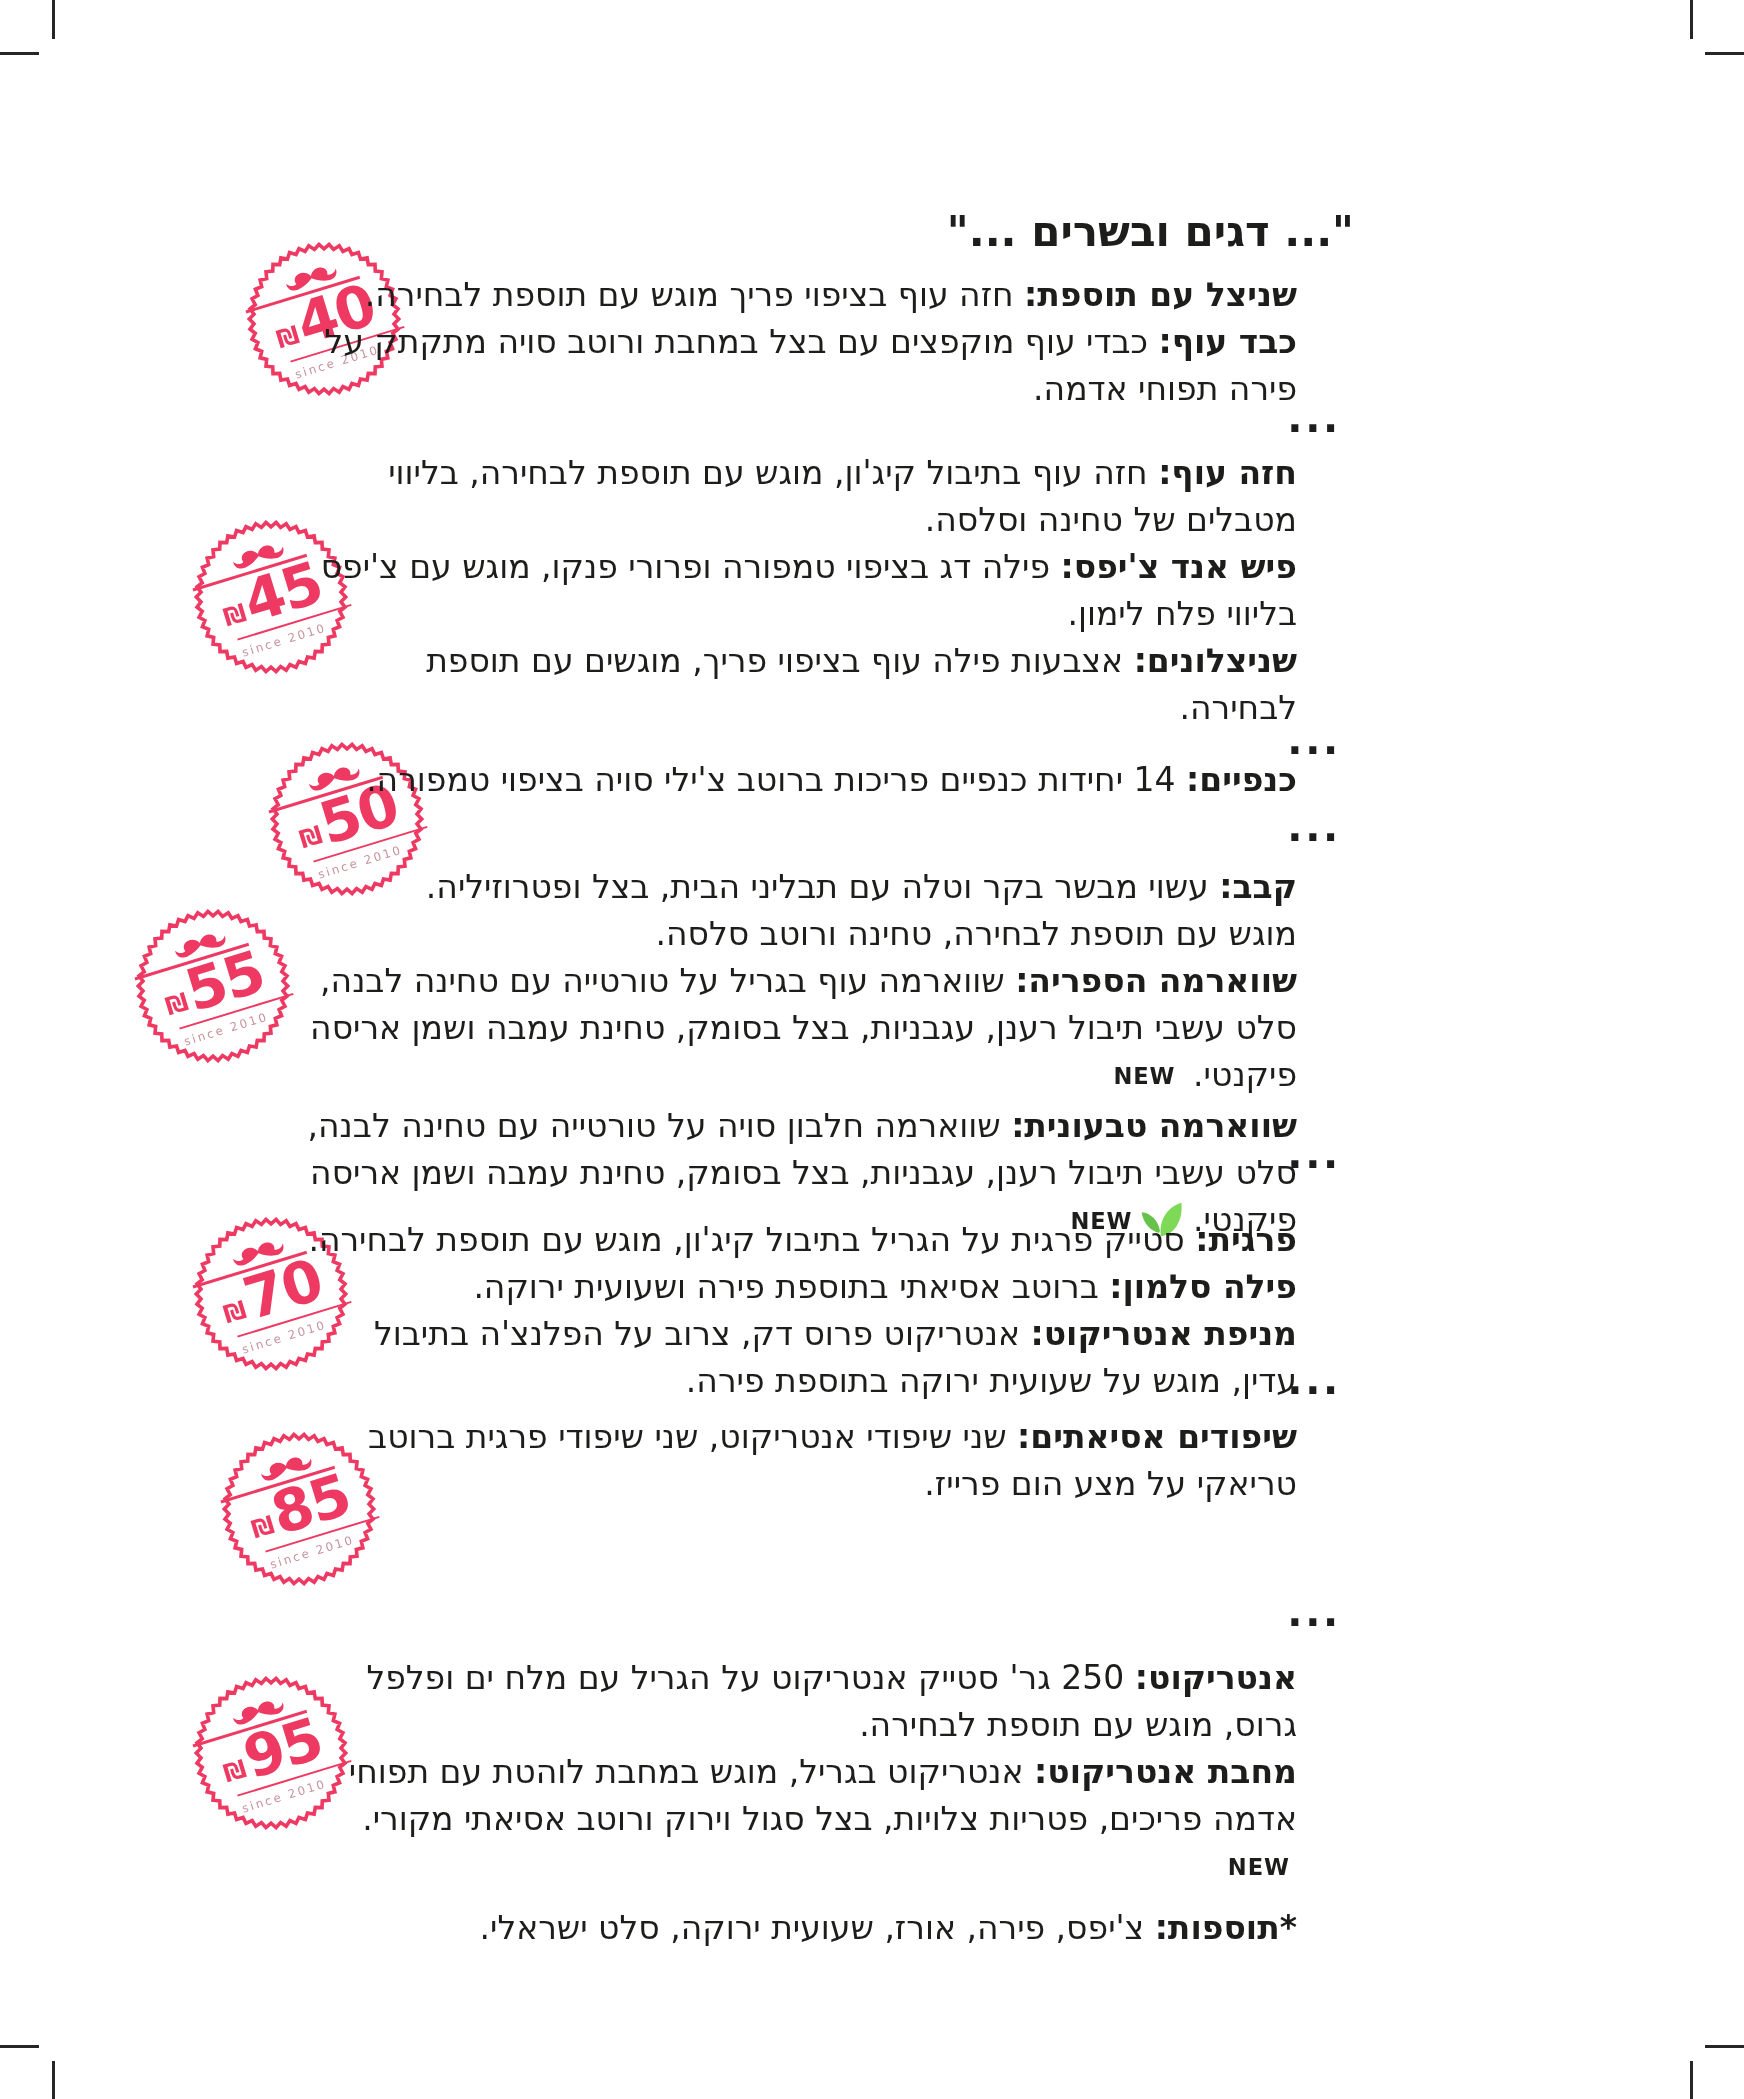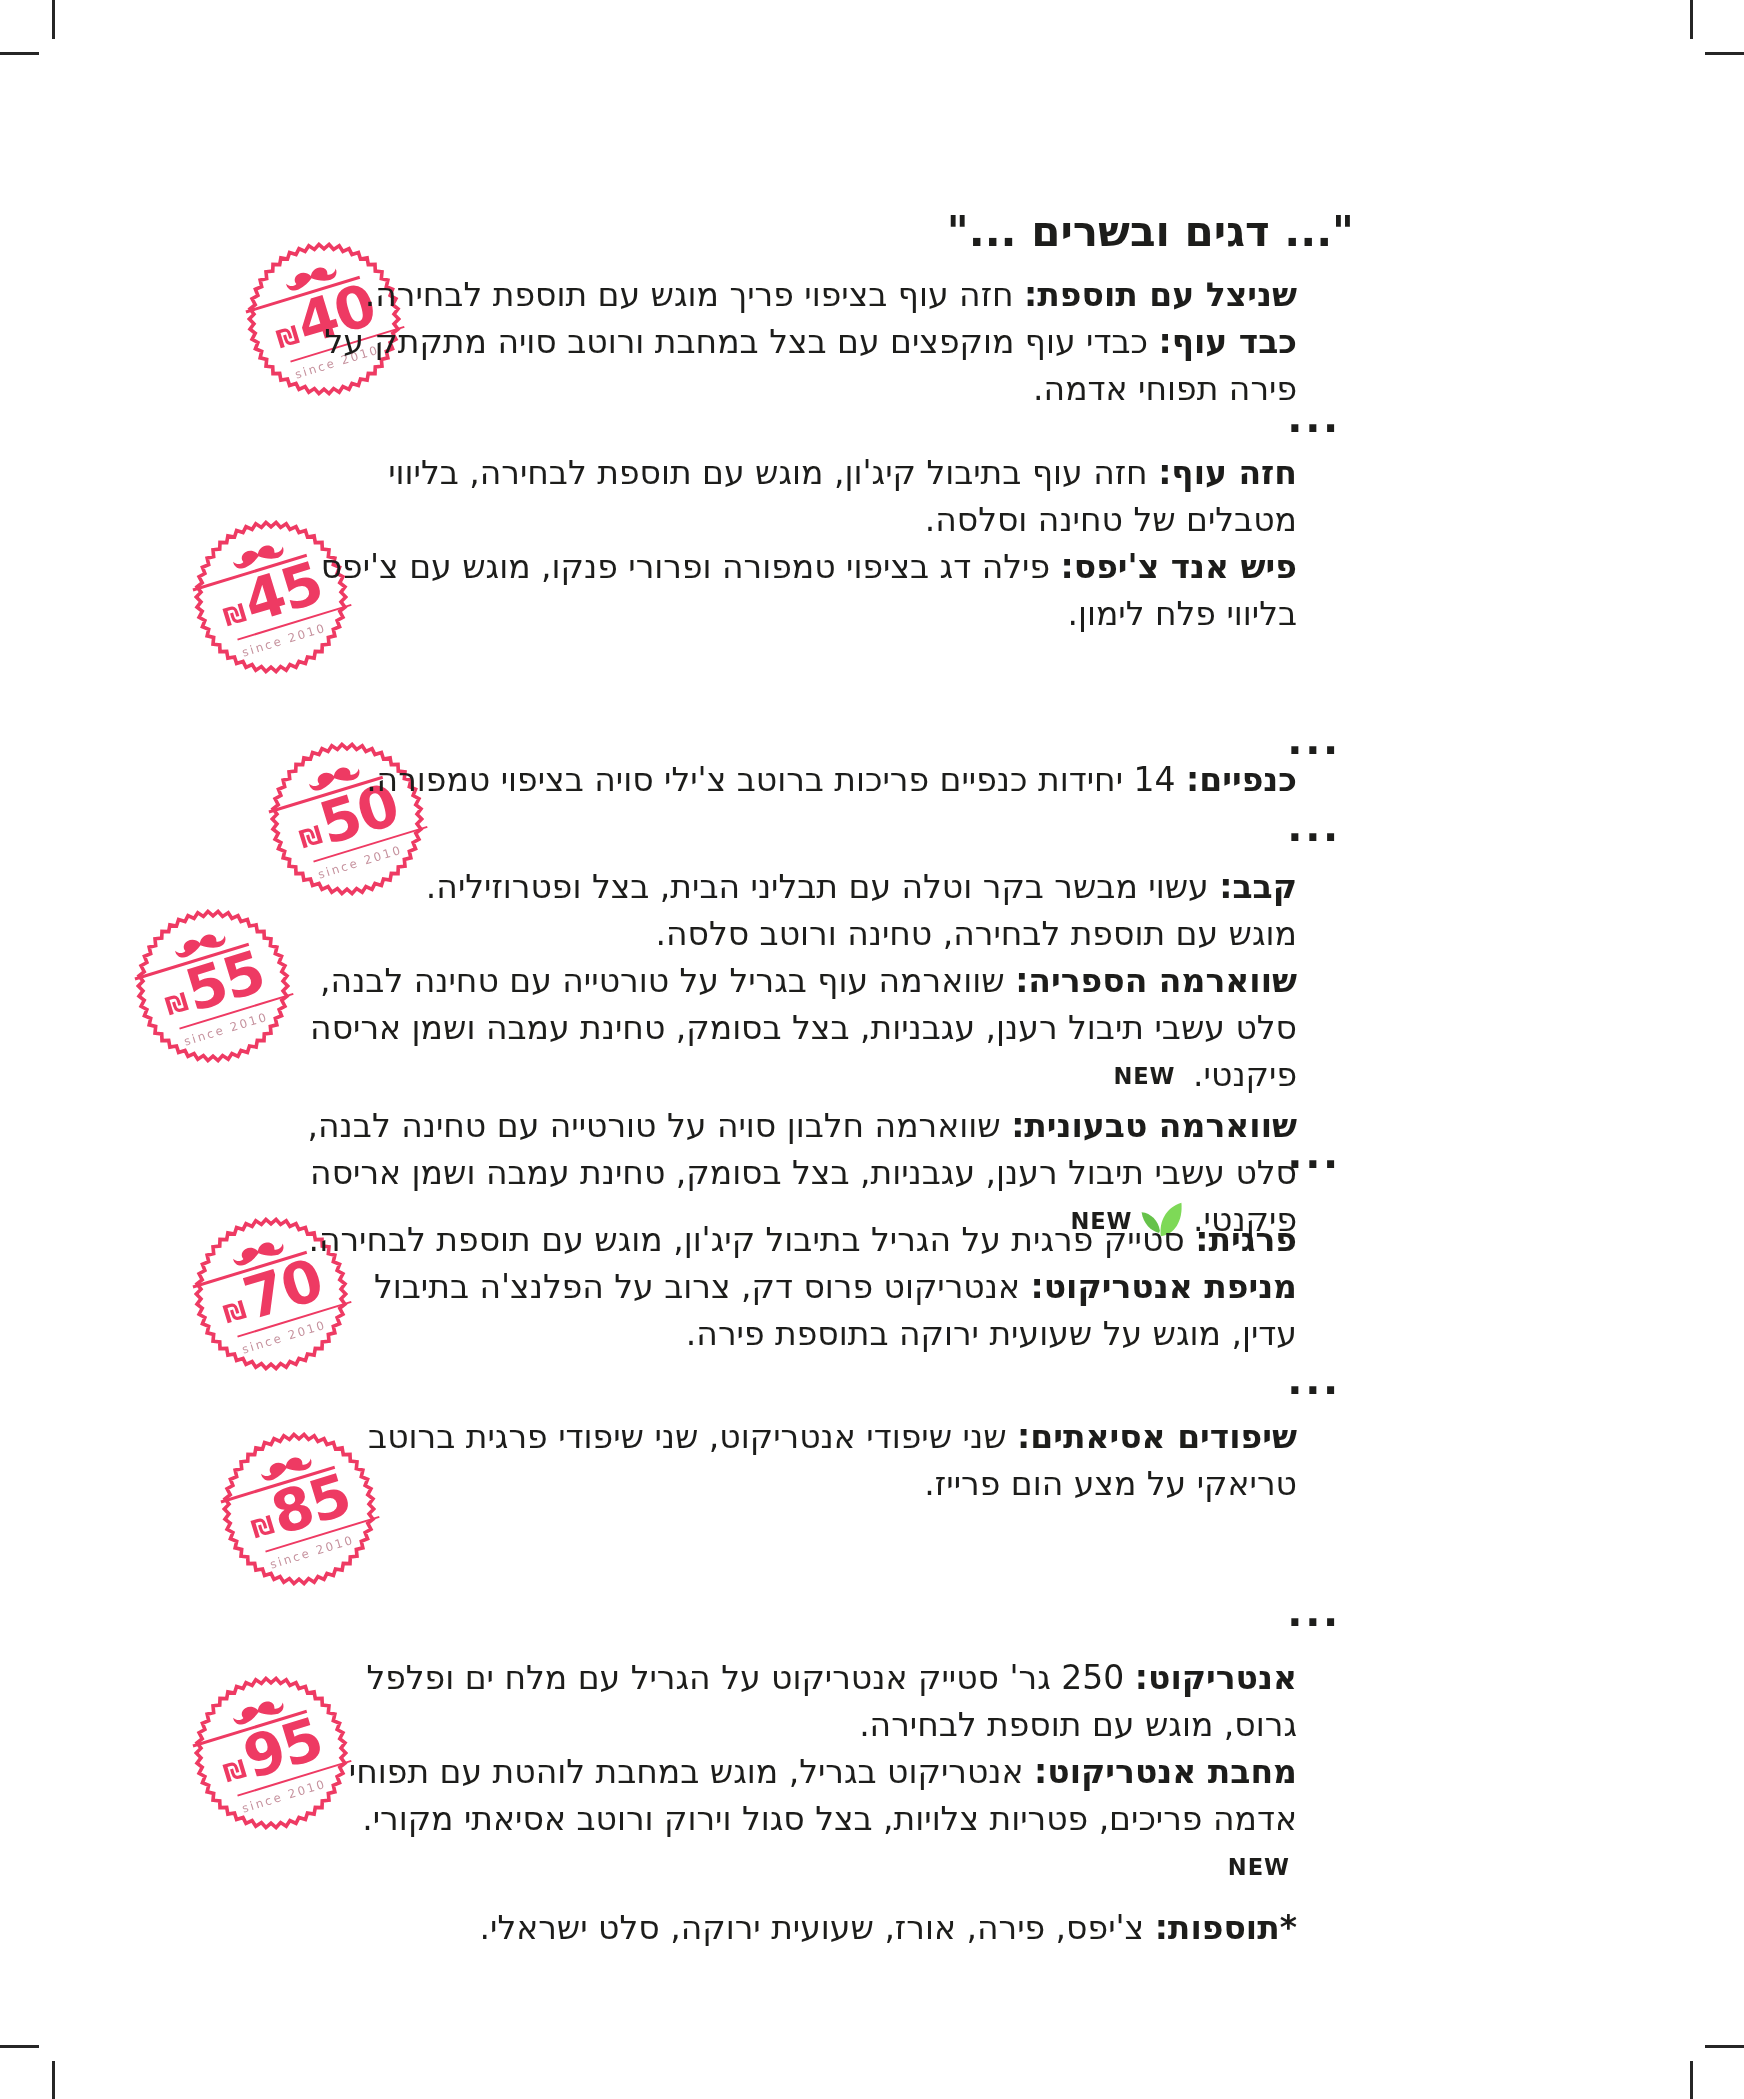--- a/index.html
+++ b/index.html
@@ -130,20 +130,21 @@
         <span class="shekel">₪</span>
         <span class="price-num">45</span>
       </div>
       <div class="rule rb"></div>
       <div class="since">since 2010</div>
     </div>
   </div>
   <div class="block" style="top:449px;">
     <p class="item"><span class="nm">חזה עוף:</span><span class="desc"> חזה עוף בתיבול קיג'ון, מוגש עם תוספת לבחירה, בליווי מטבלים של טחינה וסלסה.</span></p>
     <p class="item"><span class="nm">פיש אנד צ'יפס:</span><span class="desc"> פילה דג בציפוי טמפורה ופרורי פנקו, מוגש עם צ'יפס בליווי פלח לימון.</span></p>
+    <p class="item"><span class="nm">שניצלונים:</span><span class="desc"> אצבעות פילה עוף בציפוי פריך, מוגשים עם תוספת לבחירה.</span></p>
   </div>
   <div class="sep" style="top:721px;">...</div>
 
   <div class="badge" style="left:270px;top:742px;">
     <svg class="ring" viewBox="0 0 170 170" width="154" height="154">
         <use href="#sym-scallop"></use>
       </svg>
     <div class="badge-inner">
       <svg class="mst" fill="#ee3a63" viewBox="0 0 62 19" width="56" height="17">
           <use href="#sym-mustache"></use>
@@ -201,20 +202,21 @@
       <div class="price-row">
         <span class="shekel">₪</span>
         <span class="price-num">70</span>
       </div>
       <div class="rule rb"></div>
       <div class="since">since 2010</div>
     </div>
   </div>
   <div class="block" style="top:1216px;">
     <p class="item"><span class="nm">פרגית:</span><span class="desc"> סטייק פרגית על הגריל בתיבול קיג'ון, מוגש עם תוספת לבחירה.</span></p>
+    <p class="item"><span class="nm">פילה סלמון:</span><span class="desc"> ברוטב אסיאתי בתוספת פירה ושעועית ירוקה.</span></p>
     <p class="item"><span class="nm">מניפת אנטריקוט:</span><span class="desc"> אנטריקוט פרוס דק, צרוב על הפלנצ'ה בתיבול עדין, מוגש על שעועית ירוקה בתוספת פירה.</span></p>
   </div>
   <div class="sep" style="top:1361px;">...</div>
 
   <div class="badge" style="left:222px;top:1432px;">
     <svg class="ring" viewBox="0 0 170 170" width="154" height="154">
         <use href="#sym-scallop"></use>
       </svg>
     <div class="badge-inner">
       <svg class="mst" fill="#ee3a63" viewBox="0 0 62 19" width="56" height="17">

